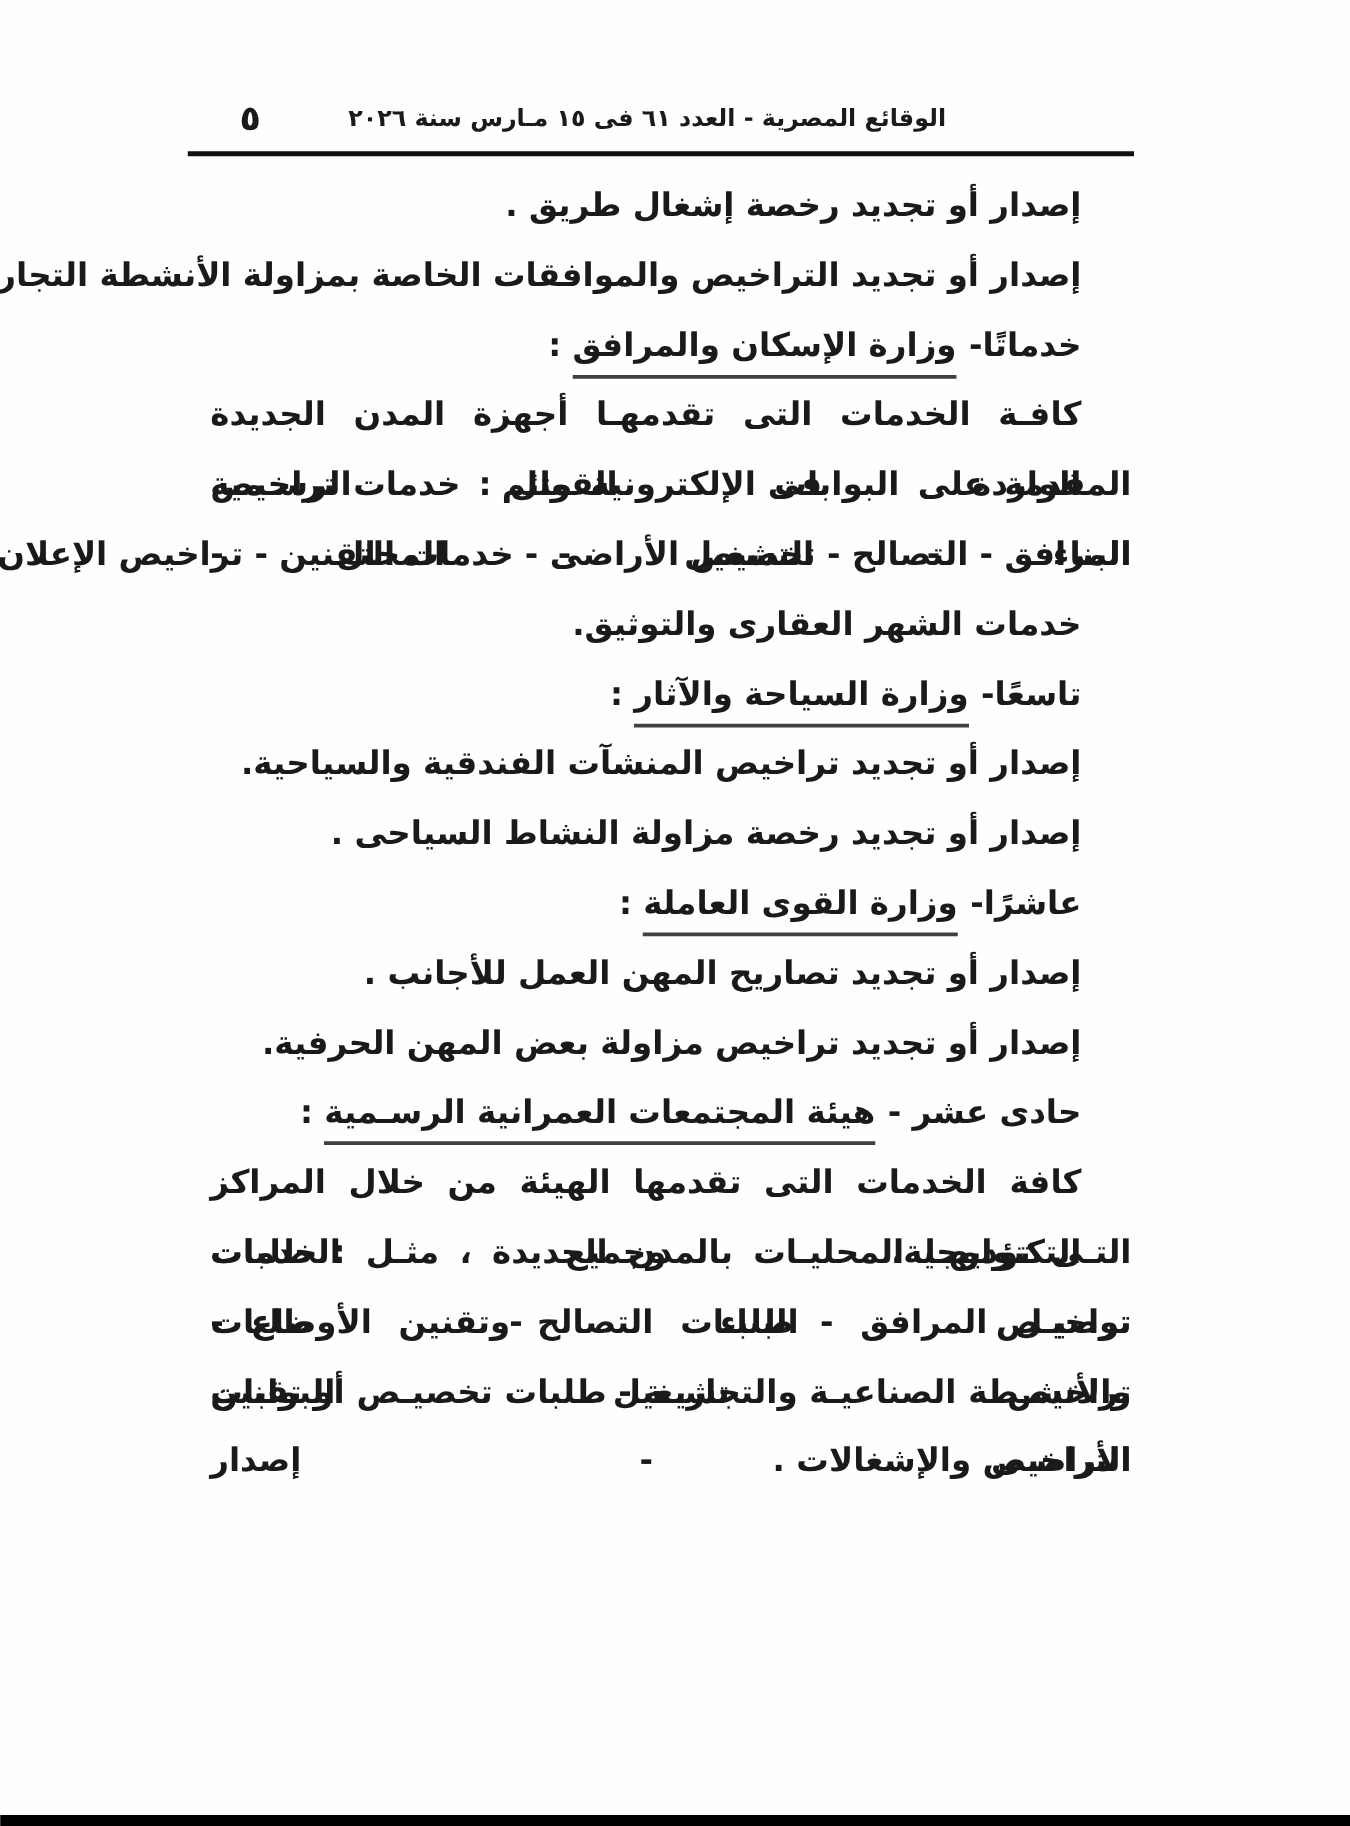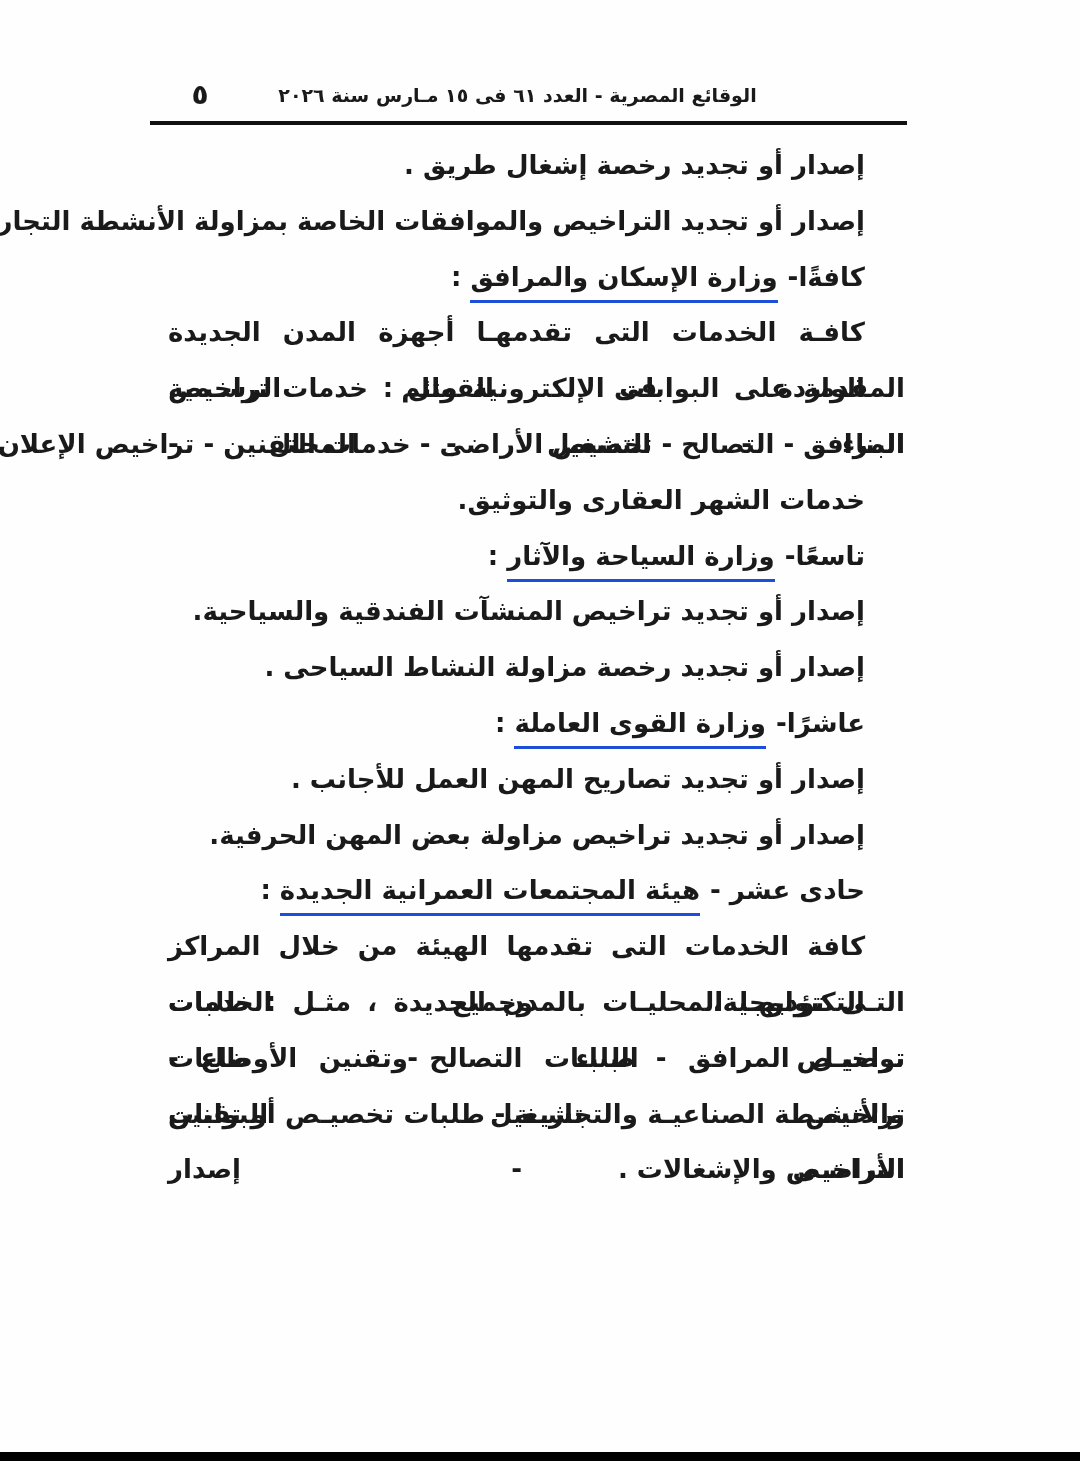--- a/index.html
+++ b/index.html
@@ -83,21 +83,21 @@
   }
   .t-para-last {
     text-align: right;
     white-space: nowrap;
   }
   .h-prefix { margin-left: 10px; }
   .ministry {
     display: inline-block;
     line-height: 36px;
     padding-bottom: 5px;
-    border-bottom: 3px solid #1d4ed8;
+    border-bottom: 3px solid #404040;
   }
   .h-colon { margin-right: 9px; }
   
   .bottom-bar {
     position: absolute;
     bottom: 0;
     left: 0;
     width: 100%;
     height: 9px;
     background: #000000;
@@ -114,21 +114,21 @@
   </div>
 
   <div class="header-rule"></div>
 
   <div class="content">
 
     <div class="line t-item">إصدار أو تجديد رخصة إشغال طريق .</div>
     <div class="line t-item">إصدار أو تجديد التراخيص والموافقات الخاصة بمزاولة الأنشطة التجارية.</div>
 
     <div class="line t-heading">
-      <span class="h-prefix">كافةًا-</span><span class="ministry">وزارة الإسكان والمرافق</span><span class="h-colon">:</span>
+      <span class="h-prefix">خدماتًا-</span><span class="ministry">وزارة الإسكان والمرافق</span><span class="h-colon">:</span>
     </div>
 
     <div class="line t-para-first">كافـة الخدمات التى تقدمهـا أجهزة المدن الجديدة الواردة فى القوائم الرسـمية</div>
     <div class="line t-para-mid">المقدمة على البوابات الإلكترونية مثل : خدمات تراخيص البناء - التشغيل - المحال -</div>
     <div class="line t-para-last">المرافق - التصالح - تخصيص الأراضى - خدمات التقنين - تراخيص الإعلان.</div>
 
 
     <div class="line t-item">خدمات الشهر العقارى والتوثيق.</div>
 
     <div class="line t-heading">
@@ -139,21 +139,21 @@
     <div class="line t-item">إصدار أو تجديد رخصة مزاولة النشاط السياحى .</div>
 
     <div class="line t-heading">
       <span class="h-prefix">عاشرًا-</span><span class="ministry">وزارة القوى العاملة</span><span class="h-colon">:</span>
     </div>
 
     <div class="line t-item">إصدار أو تجديد تصاريح المهن العمل للأجانب .</div>
     <div class="line t-item">إصدار أو تجديد تراخيص مزاولة بعض المهن الحرفية.</div>
 
     <div class="line t-heading">
-      <span class="h-prefix">حادى عشر -</span><span class="ministry">هيئة المجتمعات العمرانية الجديدة</span><span class="h-colon">:</span>
+      <span class="h-prefix">حادى عشر -</span><span class="ministry">هيئة المجتمعات العمرانية الرسـمية</span><span class="h-colon">:</span>
     </div>
 
     <div class="line t-para-first">كافة الخدمات التى تقدمها الهيئة من خلال المراكز التكنولوجية، وجميع الخدمات</div>
     <div class="line t-para-mid">التـى تؤديهـا المحليـات بالمدن الجديدة ، مثـل : طلبات تراخيـص البناء - طلبات</div>
     <div class="line t-para-mid">توصيـل المرافق - طلبـات التصالح وتقنين الأوضاع - تراخيص تشـغيل البوابات</div>
     <div class="line t-para-mid">والأنشـطة الصناعيـة والتجاريـة - طلبات تخصيـص أو تقنين الأراضـى - إصدار</div>
     <div class="line t-para-last">التراخيص والإشغالات .</div>
 
   </div>
 

